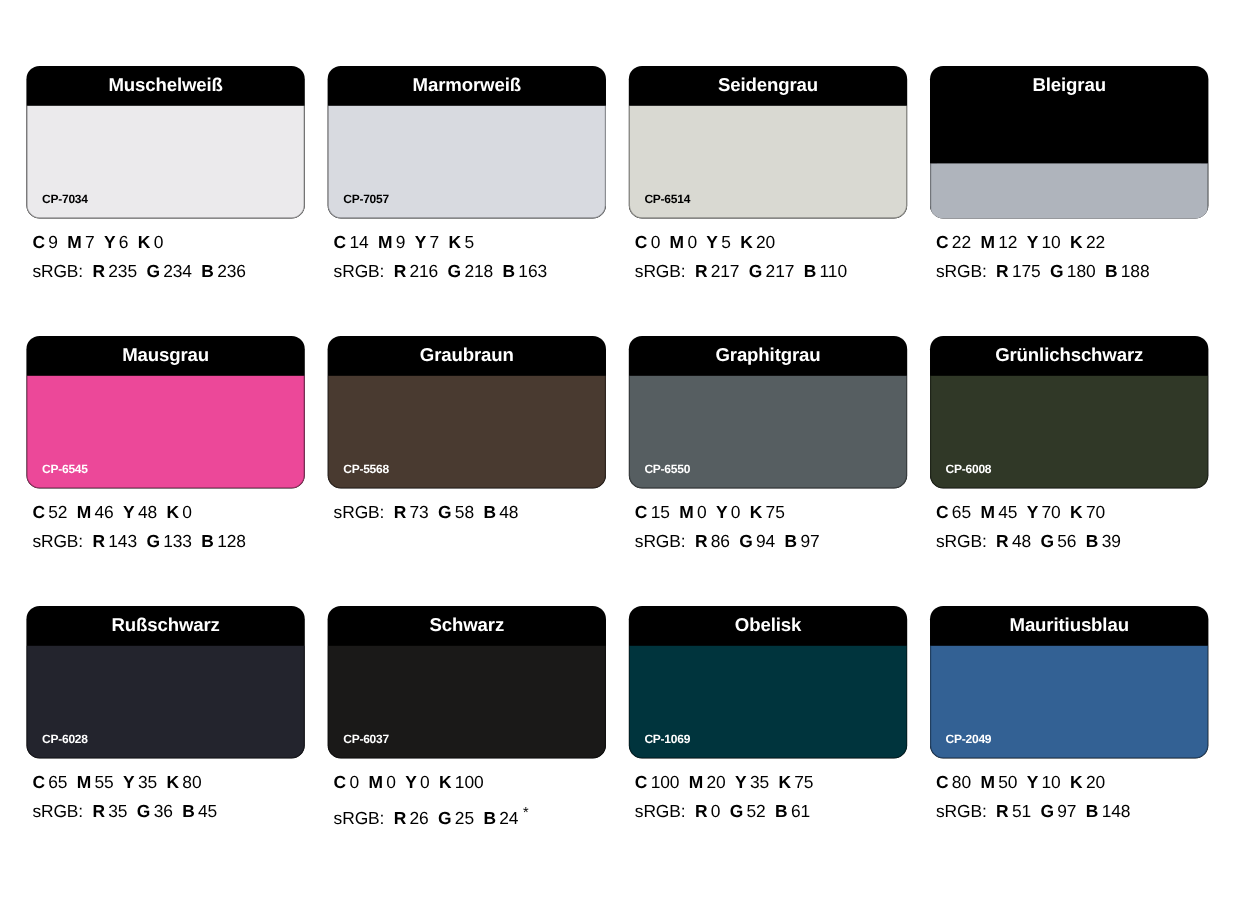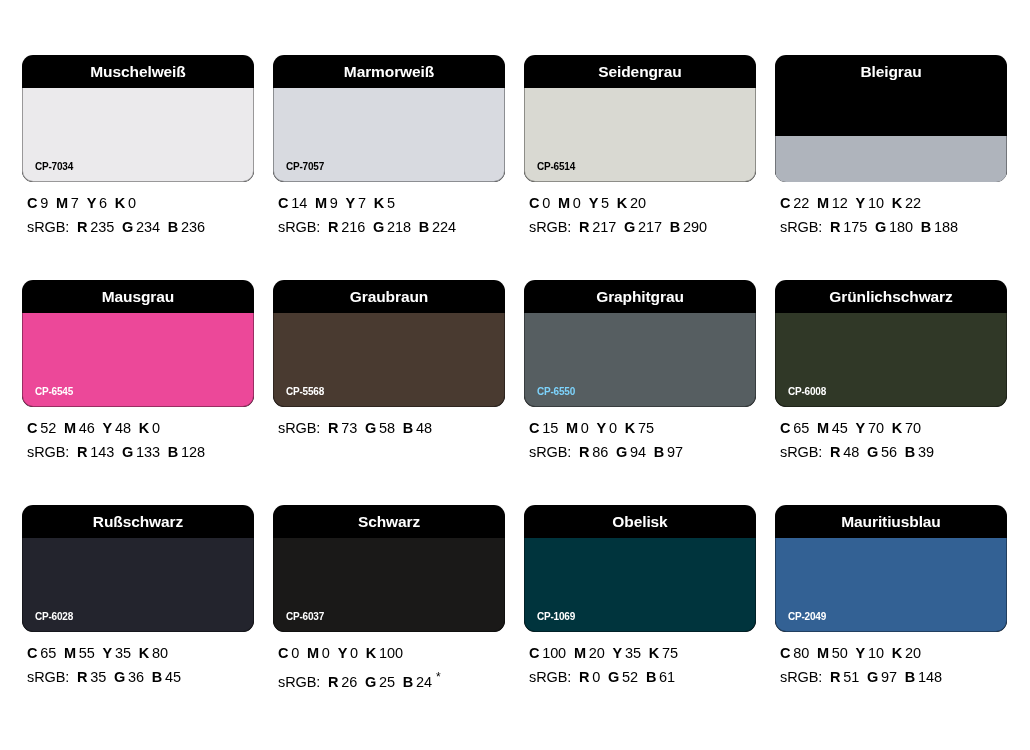--- a/index.html
+++ b/index.html
@@ -149,35 +149,35 @@
         <div class="chip">
           <div class="chip-header">
             <div class="chip-title">Marmorweiß</div>
           </div>
           <div class="chip-body" style="background: rgb(216, 218, 224);">
             <div class="chip-code" style="color: rgb(0, 0, 0);">CP-7057</div>
           </div>
         </div>
         <div class="values">
           <div class="val-line cmyk"><b>C</b> <span class="num">14</span>&nbsp;&nbsp;<b>M</b> <span class="num">9</span>&nbsp;&nbsp;<b>Y</b> <span class="num">7</span>&nbsp;&nbsp;<b>K</b> <span class="num">5</span></div>
-          <div class="val-line srgb"><span class="srgb-label">sRGB:</span>&nbsp;&nbsp;<b>R</b> <span class="num">216</span>&nbsp;&nbsp;<b>G</b> <span class="num">218</span>&nbsp;&nbsp;<b>B</b> <span class="num">224</span></div>
+          <div class="val-line srgb"><span class="srgb-label">sRGB:</span>&nbsp;&nbsp;<b>R</b> <span class="num">216</span>&nbsp;&nbsp;<b>G</b> <span class="num">218</span>&nbsp;&nbsp;<b>B</b> <span class="num">163</span></div>
         </div>
       </div>
       <div class="swatch-card">
         <div class="chip">
           <div class="chip-header">
             <div class="chip-title">Seidengrau</div>
           </div>
           <div class="chip-body" style="background: rgb(217, 217, 210);">
             <div class="chip-code" style="color: rgb(0, 0, 0);">CP-6514</div>
           </div>
         </div>
         <div class="values">
           <div class="val-line cmyk"><b>C</b> <span class="num">0</span>&nbsp;&nbsp;<b>M</b> <span class="num">0</span>&nbsp;&nbsp;<b>Y</b> <span class="num">5</span>&nbsp;&nbsp;<b>K</b> <span class="num">20</span></div>
-          <div class="val-line srgb"><span class="srgb-label">sRGB:</span>&nbsp;&nbsp;<b>R</b> <span class="num">217</span>&nbsp;&nbsp;<b>G</b> <span class="num">217</span>&nbsp;&nbsp;<b>B</b> <span class="num">290</span></div>
+          <div class="val-line srgb"><span class="srgb-label">sRGB:</span>&nbsp;&nbsp;<b>R</b> <span class="num">217</span>&nbsp;&nbsp;<b>G</b> <span class="num">217</span>&nbsp;&nbsp;<b>B</b> <span class="num">110</span></div>
         </div>
       </div>
       <div class="swatch-card">
         <div class="chip">
           <div class="chip-header">
             <div class="chip-title">Bleigrau</div>
           </div>
           <div class="chip-body" style="background: rgb(175, 180, 188); margin-top: 48px;">
             <div class="chip-code" style="color: rgb(0, 0, 0);">CP-6519</div>
           </div>
@@ -213,21 +213,21 @@
         <div class="values">
           <div class="val-line srgb"><span class="srgb-label">sRGB:</span>&nbsp;&nbsp;<b>R</b> <span class="num">73</span>&nbsp;&nbsp;<b>G</b> <span class="num">58</span>&nbsp;&nbsp;<b>B</b> <span class="num">48</span></div>
         </div>
       </div>
       <div class="swatch-card">
         <div class="chip">
           <div class="chip-header">
             <div class="chip-title">Graphitgrau</div>
           </div>
           <div class="chip-body" style="background: rgb(86, 94, 97);">
-            <div class="chip-code" style="color: #7dd3fc;">CP-6550</div>
+            <div class="chip-code" style="color: #ffffff;">CP-6550</div>
           </div>
         </div>
         <div class="values">
           <div class="val-line cmyk"><b>C</b> <span class="num">15</span>&nbsp;&nbsp;<b>M</b> <span class="num">0</span>&nbsp;&nbsp;<b>Y</b> <span class="num">0</span>&nbsp;&nbsp;<b>K</b> <span class="num">75</span></div>
           <div class="val-line srgb"><span class="srgb-label">sRGB:</span>&nbsp;&nbsp;<b>R</b> <span class="num">86</span>&nbsp;&nbsp;<b>G</b> <span class="num">94</span>&nbsp;&nbsp;<b>B</b> <span class="num">97</span></div>
         </div>
       </div>
       <div class="swatch-card">
         <div class="chip">
           <div class="chip-header">

